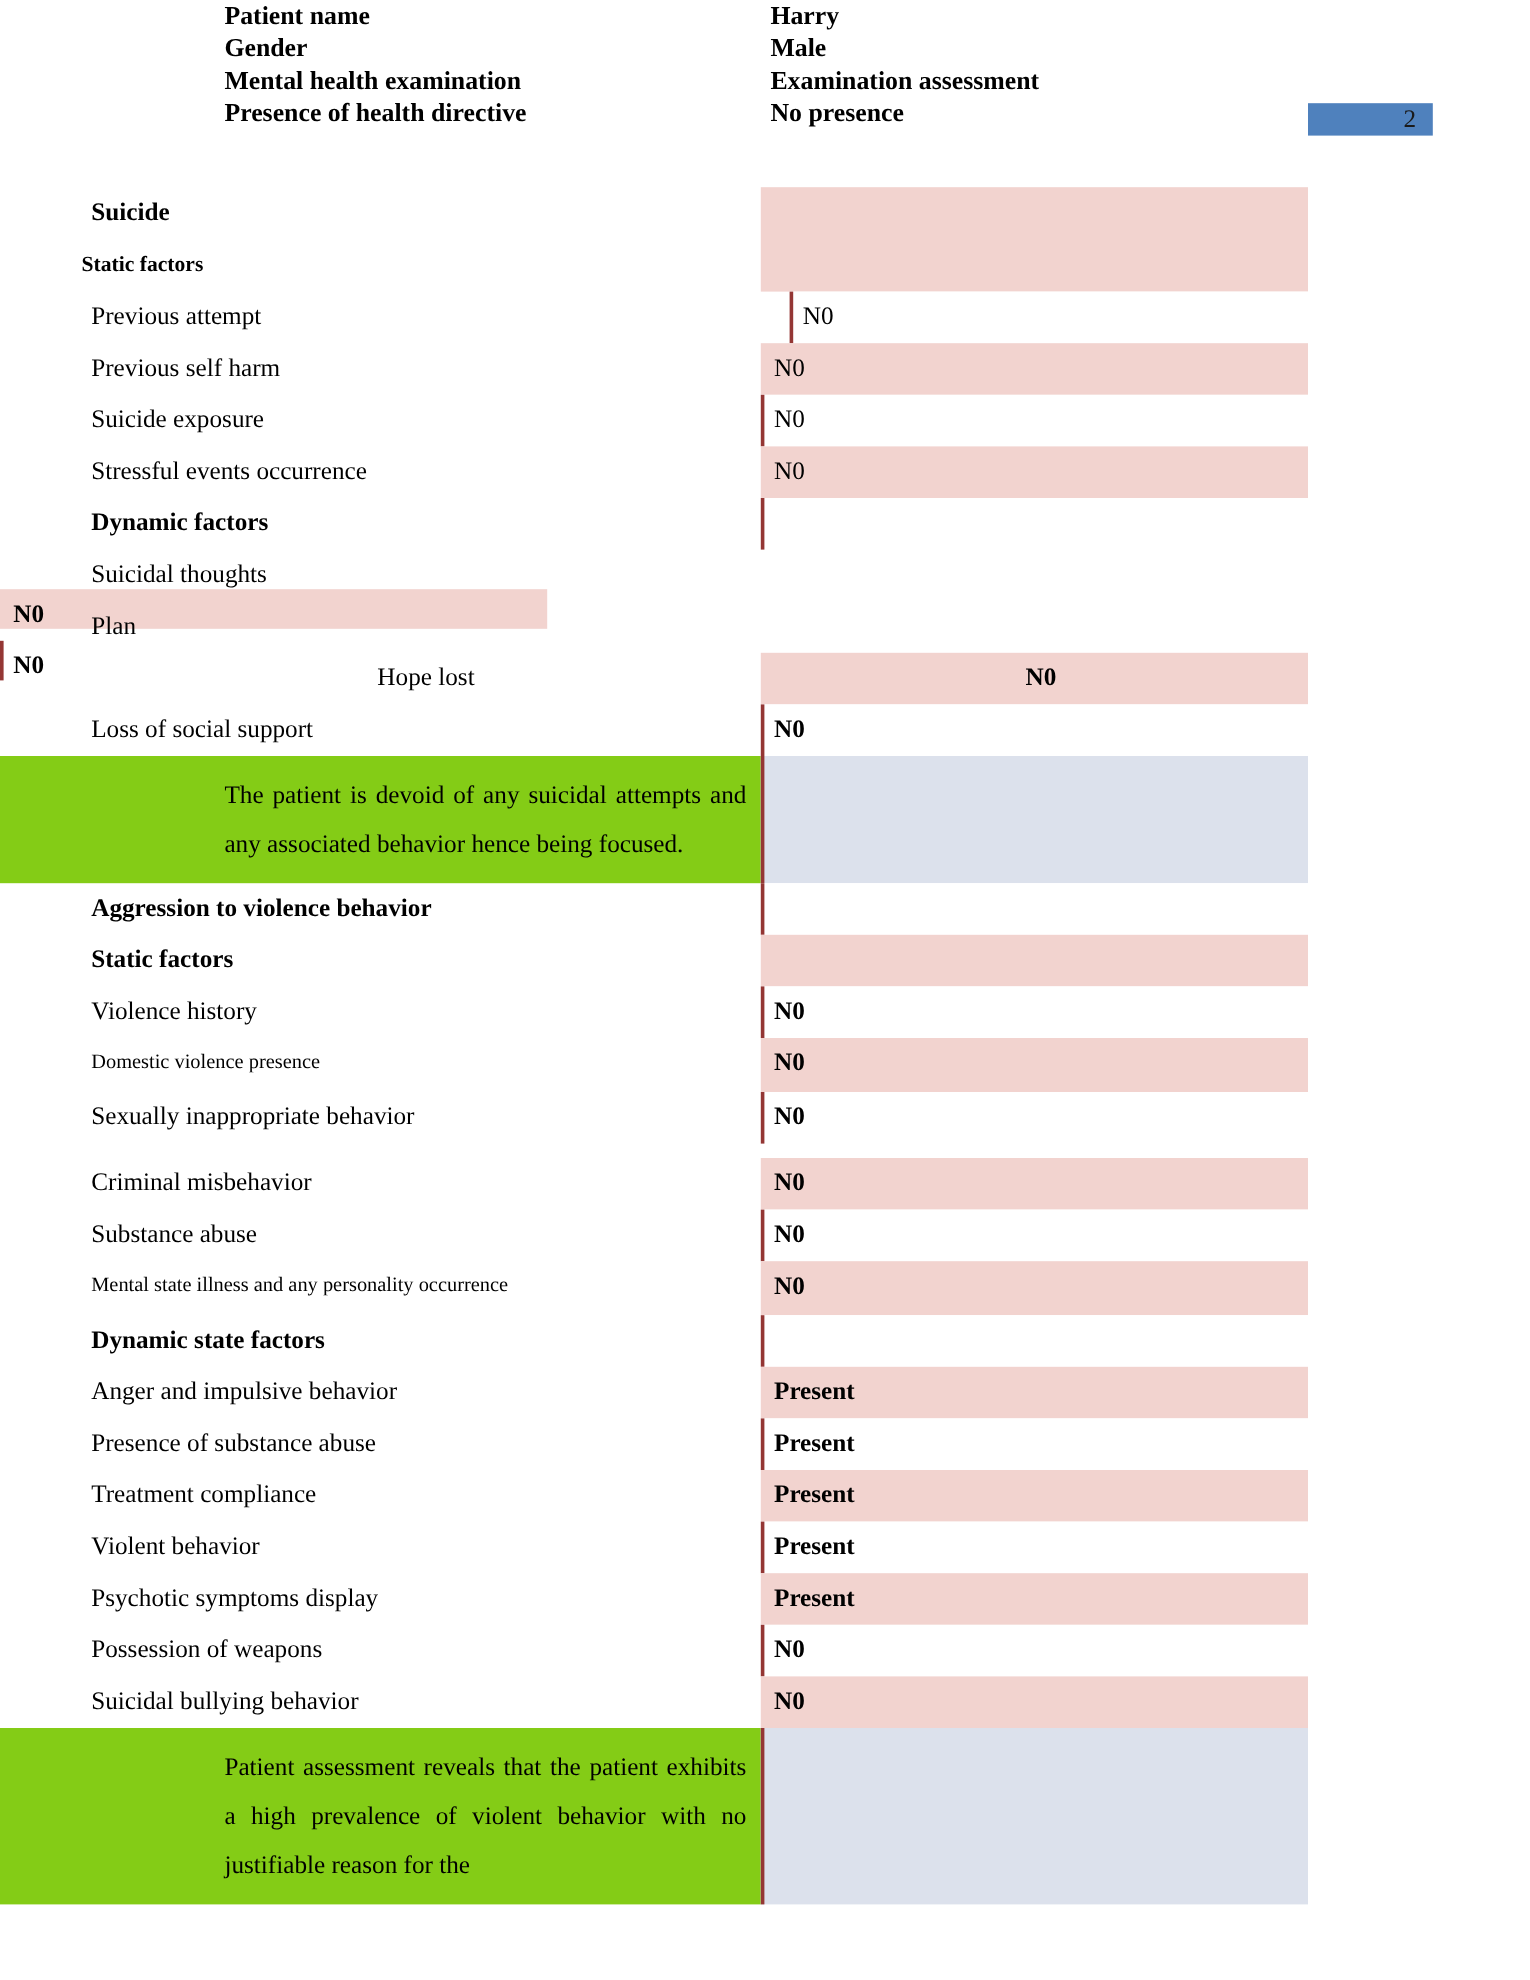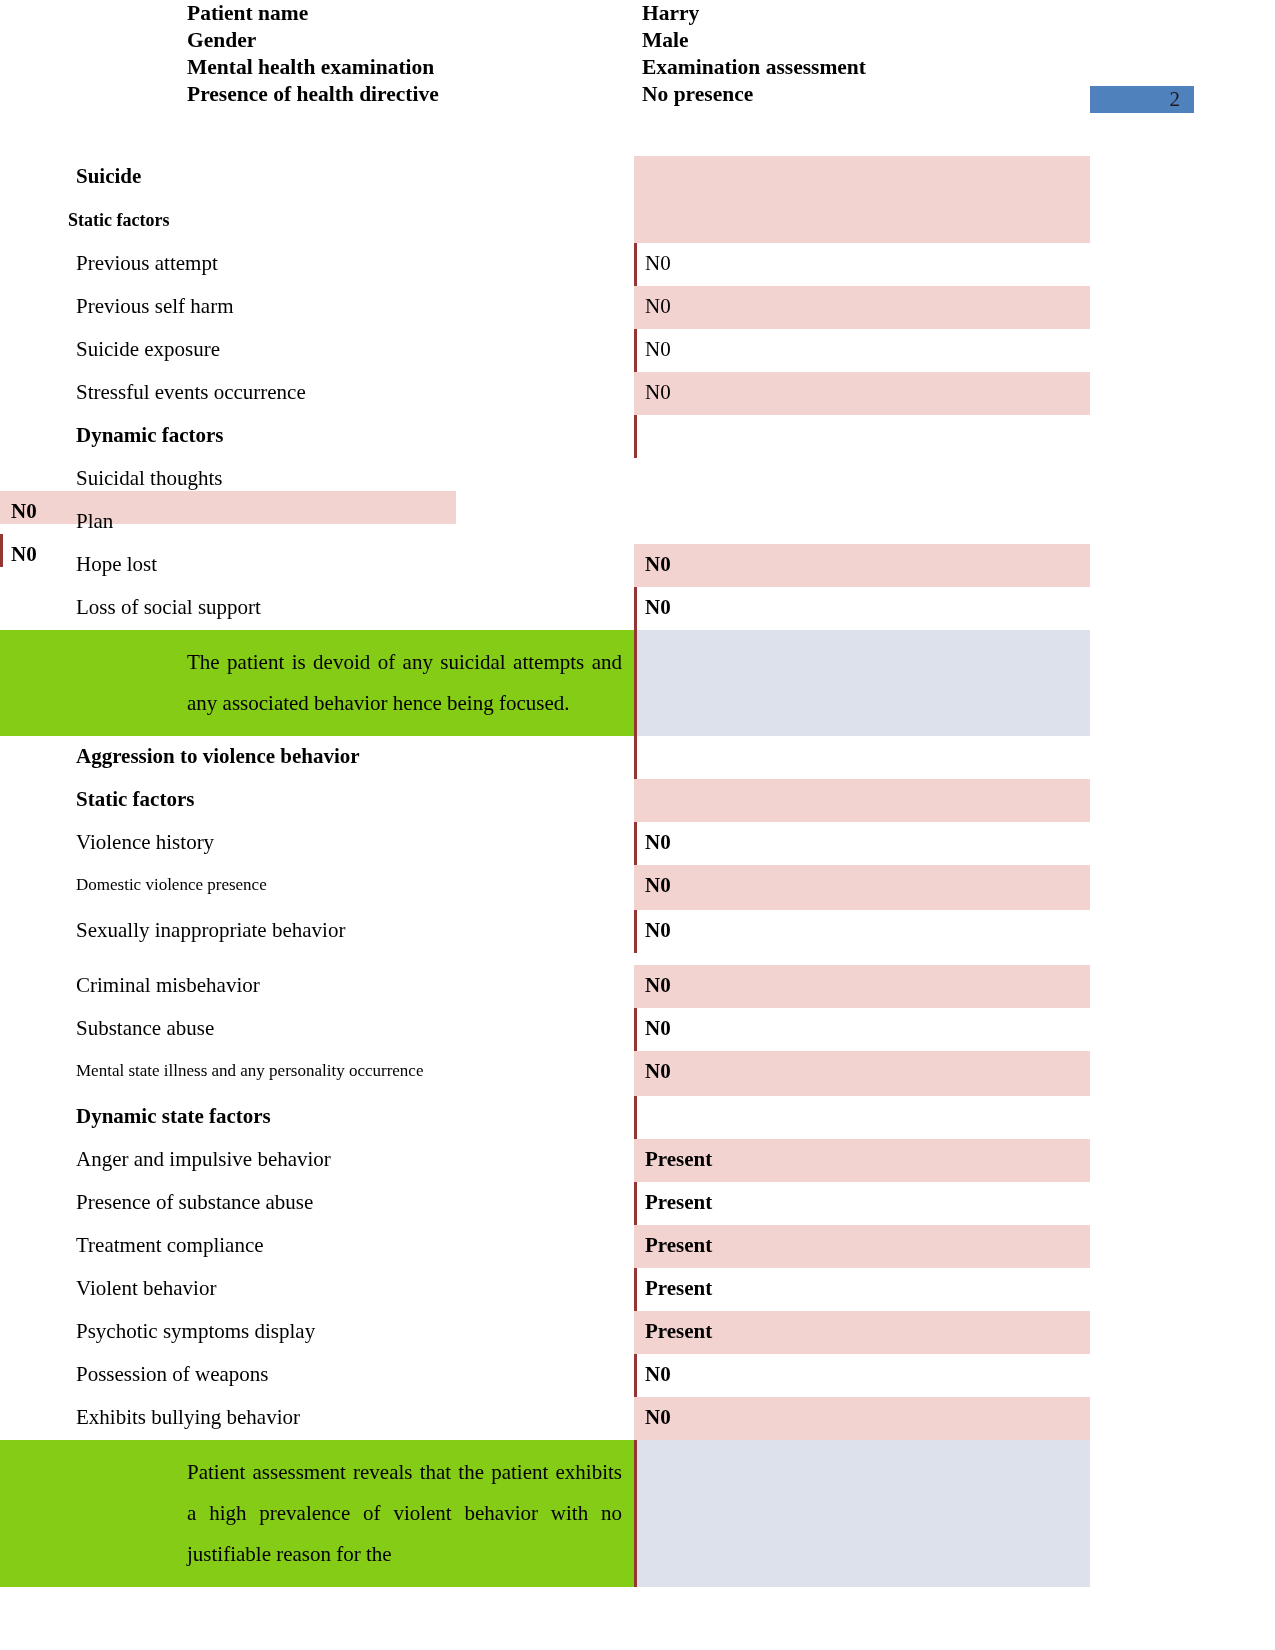--- a/index.html
+++ b/index.html
@@ -154,21 +154,21 @@
 
 <div class="table" id="table-body">
     <div class="row shade" style="height: 44px;">
       <div class="cell-label t-bold">Suicide</div>
       <div class="cell-value" style="border-bottom: none;"></div>
     </div>
     <div class="row shade" style="height: 43px;">
       <div class="cell-label t-small-bold t-indent">Static factors</div>
       <div class="cell-value" style="border-top: none;"></div>
     </div>
-    <div class="row plain" style="height: 43px;">
+    <div class="row plain" style="height: 43px; gap: 24px;">
       <div class="cell-label">Previous attempt</div>
       <div class="cell-value">N0</div>
     </div>
     <div class="row shade" style="height: 43px;">
       <div class="cell-label">Previous self harm</div>
       <div class="cell-value">N0</div>
     </div>
     <div class="row plain" style="height: 43px;">
       <div class="cell-label">Suicide exposure</div>
       <div class="cell-value">N0</div>
@@ -182,21 +182,21 @@
       <div class="cell-value"></div>
     </div>
     <div class="row shade" style="height: 43px; flex-direction: column;">
       <div class="cell-label">Suicidal thoughts</div>
       <div class="cell-value v-bold">N0</div>
     </div>
     <div class="row plain" style="height: 43px; flex-direction: column;">
       <div class="cell-label">Plan</div>
       <div class="cell-value v-bold">N0</div>
     </div>
-    <div class="row shade" style="height: 43px;">
+    <div class="row shade" style="height: 43px; text-align: center;">
       <div class="cell-label">Hope lost</div>
       <div class="cell-value v-bold">N0</div>
     </div>
     <div class="row plain" style="height: 43px;">
       <div class="cell-label">Loss of social support</div>
       <div class="cell-value v-bold">N0</div>
     </div>
     <div class="row narrative">
       <div class="cell-label">The patient is devoid of any suicidal attempts and any associated behavior hence being focused.</div>
       <div class="cell-value"></div>
@@ -255,20 +255,20 @@
     </div>
     <div class="row shade" style="height: 43px;">
       <div class="cell-label">Psychotic symptoms display</div>
       <div class="cell-value v-bold">Present</div>
     </div>
     <div class="row plain" style="height: 43px;">
       <div class="cell-label">Possession of weapons</div>
       <div class="cell-value v-bold">N0</div>
     </div>
     <div class="row shade" style="height: 43px;">
-      <div class="cell-label">Exhibits bullying behavior</div>
+      <div class="cell-label">Suicidal bullying behavior</div>
       <div class="cell-value v-bold">N0</div>
     </div>
     <div class="row narrative">
       <div class="cell-label">Patient assessment reveals that the patient exhibits a high prevalence of violent behavior with no justifiable reason for the</div>
       <div class="cell-value"></div>
     </div>
   </div>
 
 </body></html>

